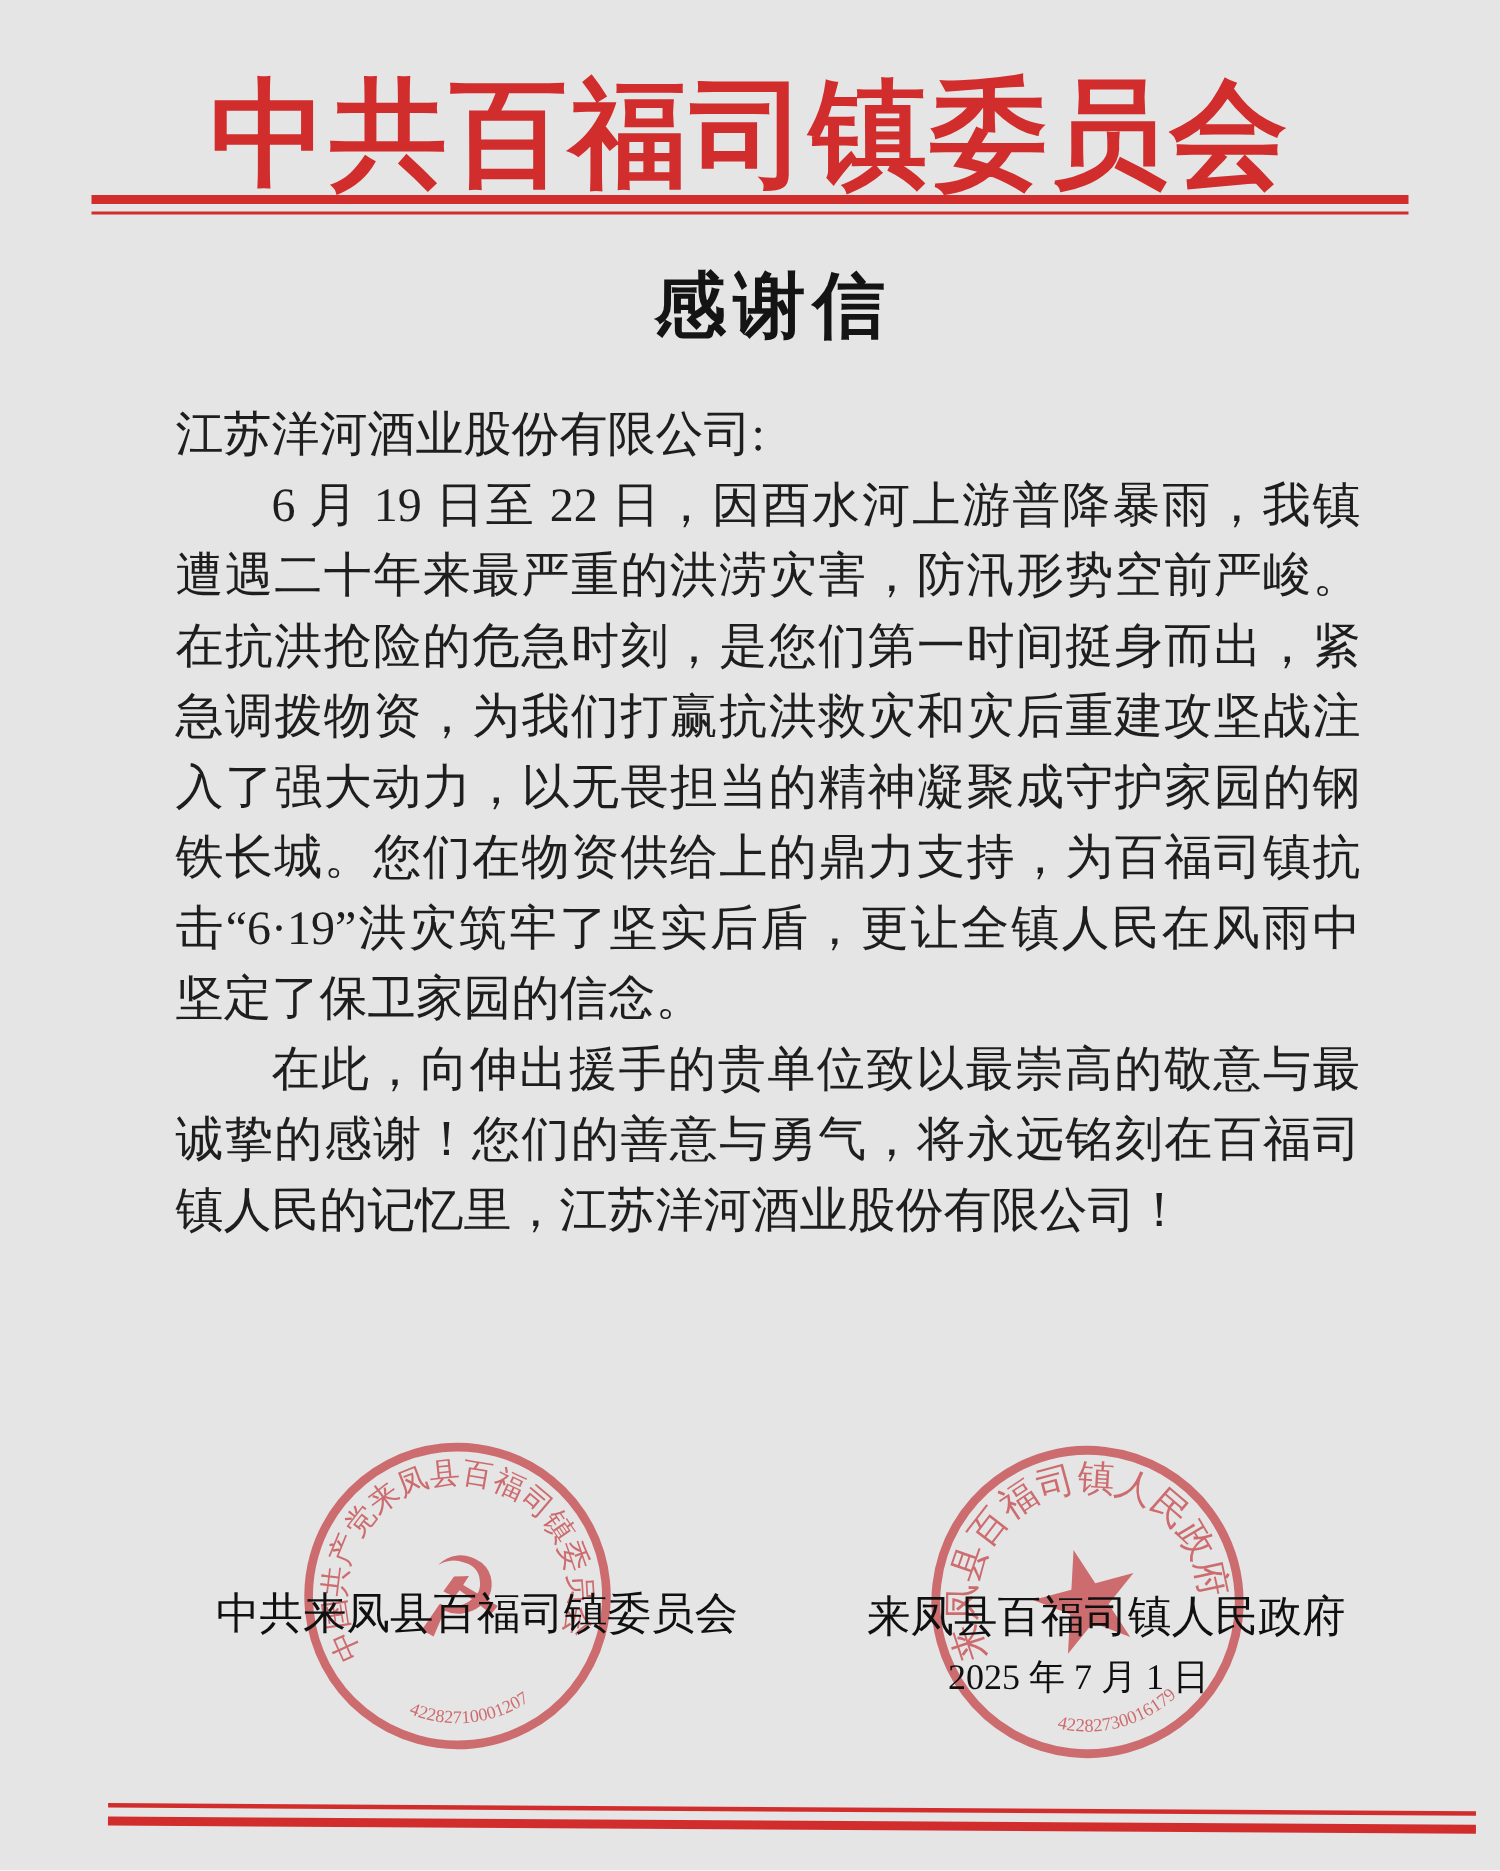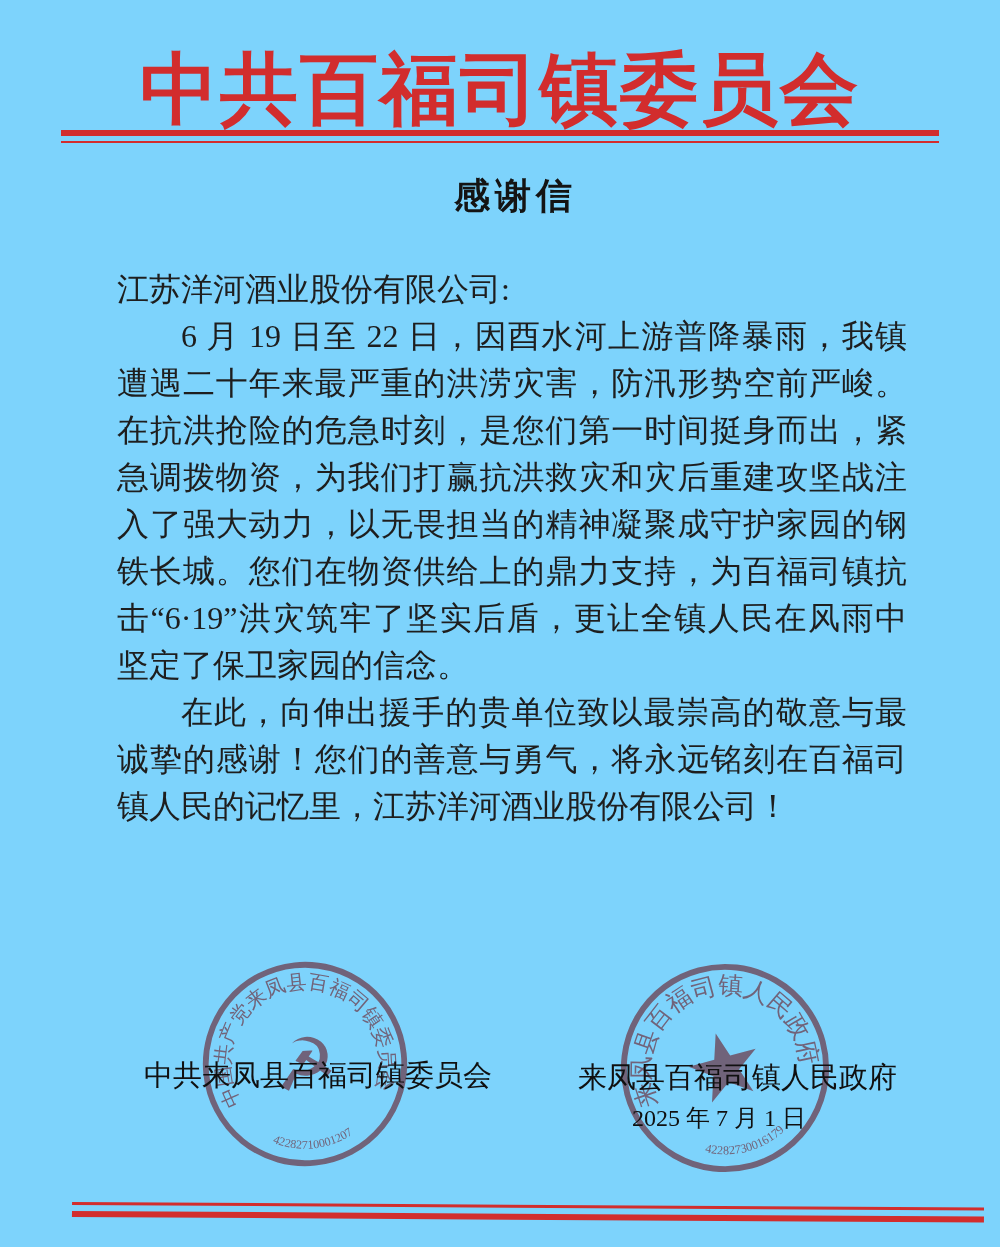--- a/index.html
+++ b/index.html
@@ -6,39 +6,39 @@
     --header_red:#d22d2d;
     --seal_red:#e05a5e;
     --ink:#1e1e1e;
   }
   *{margin:0;padding:0;box-sizing:border-box;}
   html,body{background:#ffffff;}
   body{font-family:"Liberation Serif","DejaVu Serif",serif;}
   .page{
     position:relative;
     width:1000px;height:1247px;
-    background:#7dd3fc;
+    background:#e5e5e5;
     overflow:hidden;
   }
   .letterhead{
     position:absolute;top:38px;left:0;width:100%;
     text-align:center;
     font-size:78px;font-weight:700;
     color:var(--header_red);
     letter-spacing:2px;
     white-space:nowrap;
   }
   .head-rule{position:absolute;left:61px;top:130px;width:878px;}
   .head-rule .thick{height:6px;background:var(--header_red);}
   .head-rule .gap{height:5px;}
   .head-rule .thin{height:2px;background:var(--header_red);}
   .doc-title{
     position:absolute;top:172px;left:0;width:100%;
     text-align:center;
-    font-size:36px;font-weight:700;color:#141414;
+    font-size:48px;font-weight:700;color:#141414;
     letter-spacing:5px;
     padding-left:31px;
   }
   .body-text{
     position:absolute;top:266px;left:117px;width:790px;
     font-size:32px;line-height:47px;color:var(--ink);
     text-align:justify;text-justify:inter-ideograph;
   }
   .body-text .salutation{text-indent:0;}
   .body-text p{text-indent:2em;}

